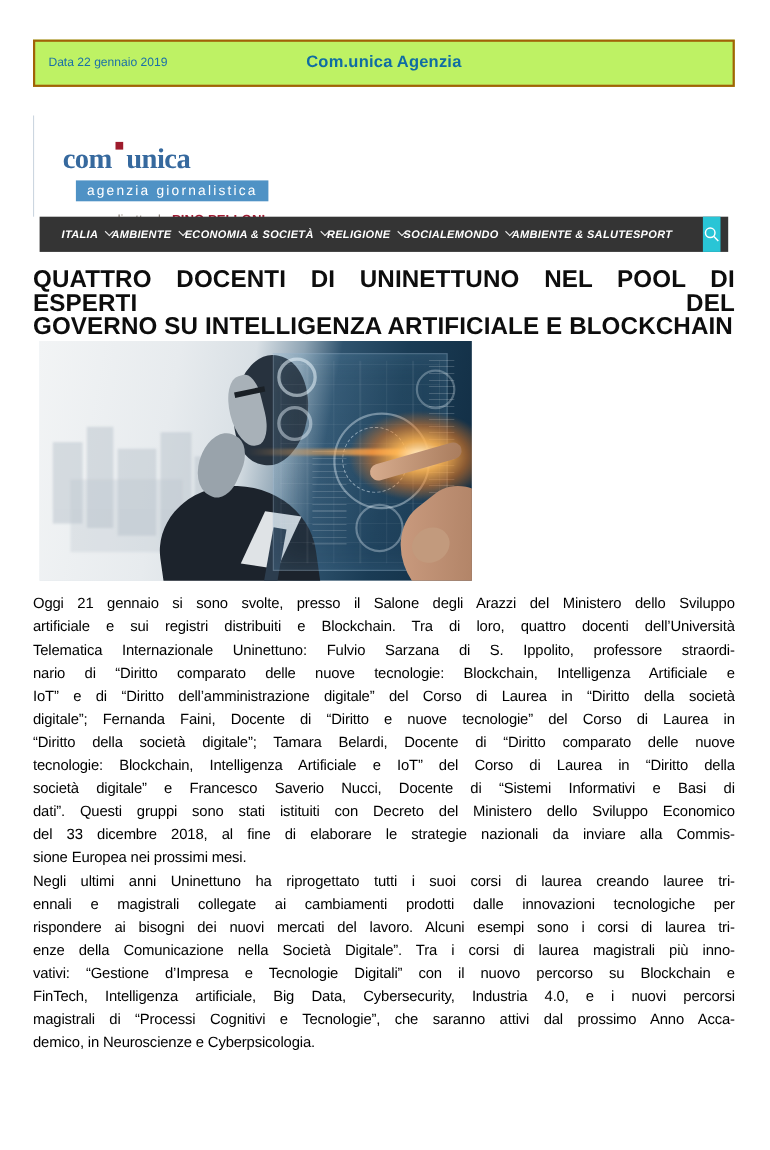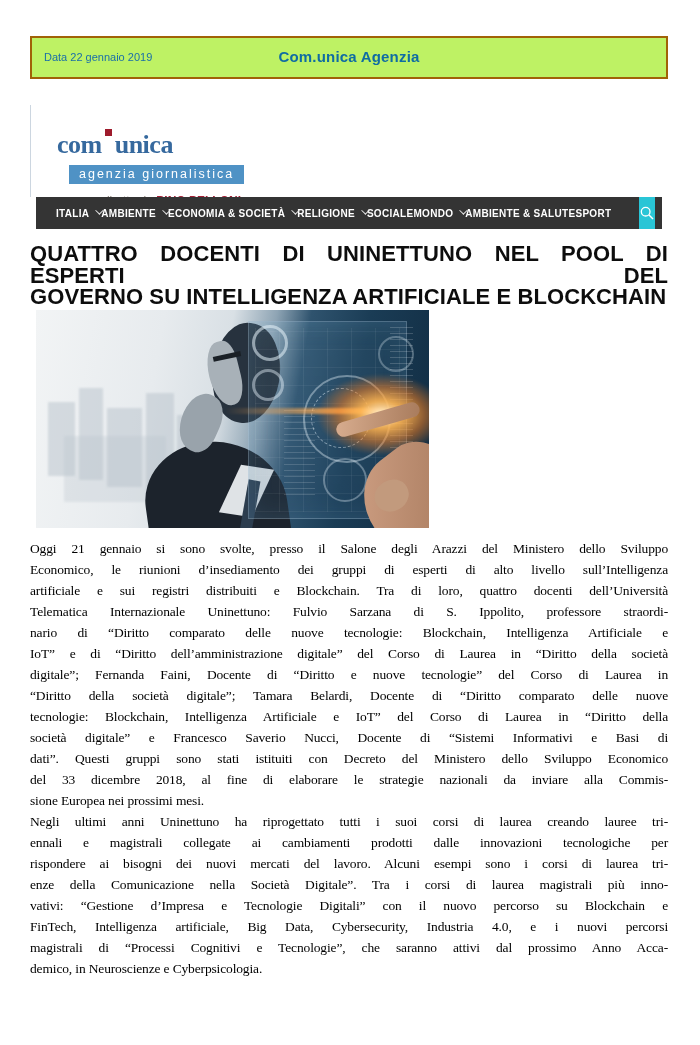--- a/index.html
+++ b/index.html
@@ -24,40 +24,40 @@
   .logo-tagline{display:inline-block;background:#4f92c5;color:#fff;font-size:12.5px;
                 letter-spacing:2px;padding:2px 10px 3px 10px;}
   .logo-direction{width:160px;margin-left:12px;text-align:right;font-size:12px;
                   color:#8b8178;margin-top:10px;}
   .logo-direction b{color:#a51e35;}
 
   
   .navbar{position:absolute;left:36px;top:197px;width:626px;height:32px;
           background:#343434;display:flex;align-items:stretch;}
   .nav-items{flex:1;display:flex;align-items:center;
-             padding:0 28px 0 20px;}
+             padding:0 28px 0 20px;font-style:italic;}
   .nav-item{display:flex;align-items:center;color:#fff;font-size:10px;font-weight:bold;
             letter-spacing:.3px;text-decoration:none;white-space:nowrap;cursor:pointer;}
   .caret{width:5px;height:5px;border-right:1.5px solid #e8e8e8;border-bottom:1.5px solid #e8e8e8;
          transform:rotate(45deg) translateY(-2px);margin-left:6px;margin-top:-3px;}
   .search-button{width:30px;height:32px;background:#29c5d6;display:flex;
                  align-items:center;justify-content:center;margin-right:14px;cursor:pointer;}
 
   
   .article-title{position:absolute;left:30px;top:243px;width:638px;
                  font-size:22px;font-weight:bold;color:#0d0d0d;line-height:21.5px;
                  font-family:"Liberation Sans",sans-serif;letter-spacing:.1px;}
 
   
   .tline{text-align:justify;text-align-last:justify;}
   .tline.noj{text-align-last:left;}
 
   
   .article-body{position:absolute;left:30px;top:538px;width:638px;
-                font-family:Liberation Serif, serif;font-size:13.5px;color:#000;
+                font-family:Liberation Sans, sans-serif;font-size:13.5px;color:#000;
                 line-height:21px;letter-spacing:-.15px;}
 
   
   .article-image{position:absolute;left:36px;top:310px;width:393px;height:218px;
                  overflow:hidden;background:#dfe5ea;}
   .article-image div{position:absolute;}
   .ph-sky{inset:0;background:linear-gradient(100deg,#f2f4f5 0%,#e7ebee 30%,#d9e0e5 46%,
           #8ea4b4 56%,#2f536e 64%,#1a3c55 78%,#112c42 100%);}
   .ph-b{background:#b9c3cc;opacity:.5;filter:blur(1px);}
   .b1{left:3%;top:42%;width:7%;height:34%;}  .b2{left:11%;top:36%;width:6%;height:42%;}
@@ -196,21 +196,20 @@
     <div class="ph-cols c2"></div>
     <div class="ph-streak"></div>
     <div class="ph-glow"></div>
     <div class="ph-hand"></div>
     <div class="ph-finger"></div>
     <div class="ph-thumb"></div>
   </div>
 
   <div class="article-body">
       <div class="tline">Oggi 21 gennaio si sono svolte, presso il Salone degli Arazzi del Ministero dello Sviluppo</div>
-      <div class="tline">Economico, le riunioni d’insediamento dei gruppi di esperti di alto livello sull’Intelligenza</div>
       <div class="tline">artificiale e sui registri distribuiti e Blockchain. Tra di loro, quattro docenti dell’Università</div>
       <div class="tline">Telematica Internazionale Uninettuno: Fulvio Sarzana di S. Ippolito, professore straordi-</div>
       <div class="tline">nario di “Diritto comparato delle nuove tecnologie: Blockchain, Intelligenza Artificiale e</div>
       <div class="tline">IoT” e di “Diritto dell’amministrazione digitale” del Corso di Laurea in “Diritto della società</div>
       <div class="tline">digitale”; Fernanda Faini, Docente di “Diritto e nuove tecnologie” del Corso di Laurea in</div>
       <div class="tline">“Diritto della società digitale”; Tamara Belardi, Docente di “Diritto comparato delle nuove</div>
       <div class="tline">tecnologie: Blockchain, Intelligenza Artificiale e IoT” del Corso di Laurea in “Diritto della</div>
       <div class="tline">società digitale” e Francesco Saverio Nucci, Docente di “Sistemi Informativi e Basi di</div>
       <div class="tline">dati”. Questi gruppi sono stati istituiti con Decreto del Ministero dello Sviluppo Economico</div>
       <div class="tline">del 33 dicembre 2018, al fine di elaborare le strategie nazionali da inviare alla Commis-</div>

